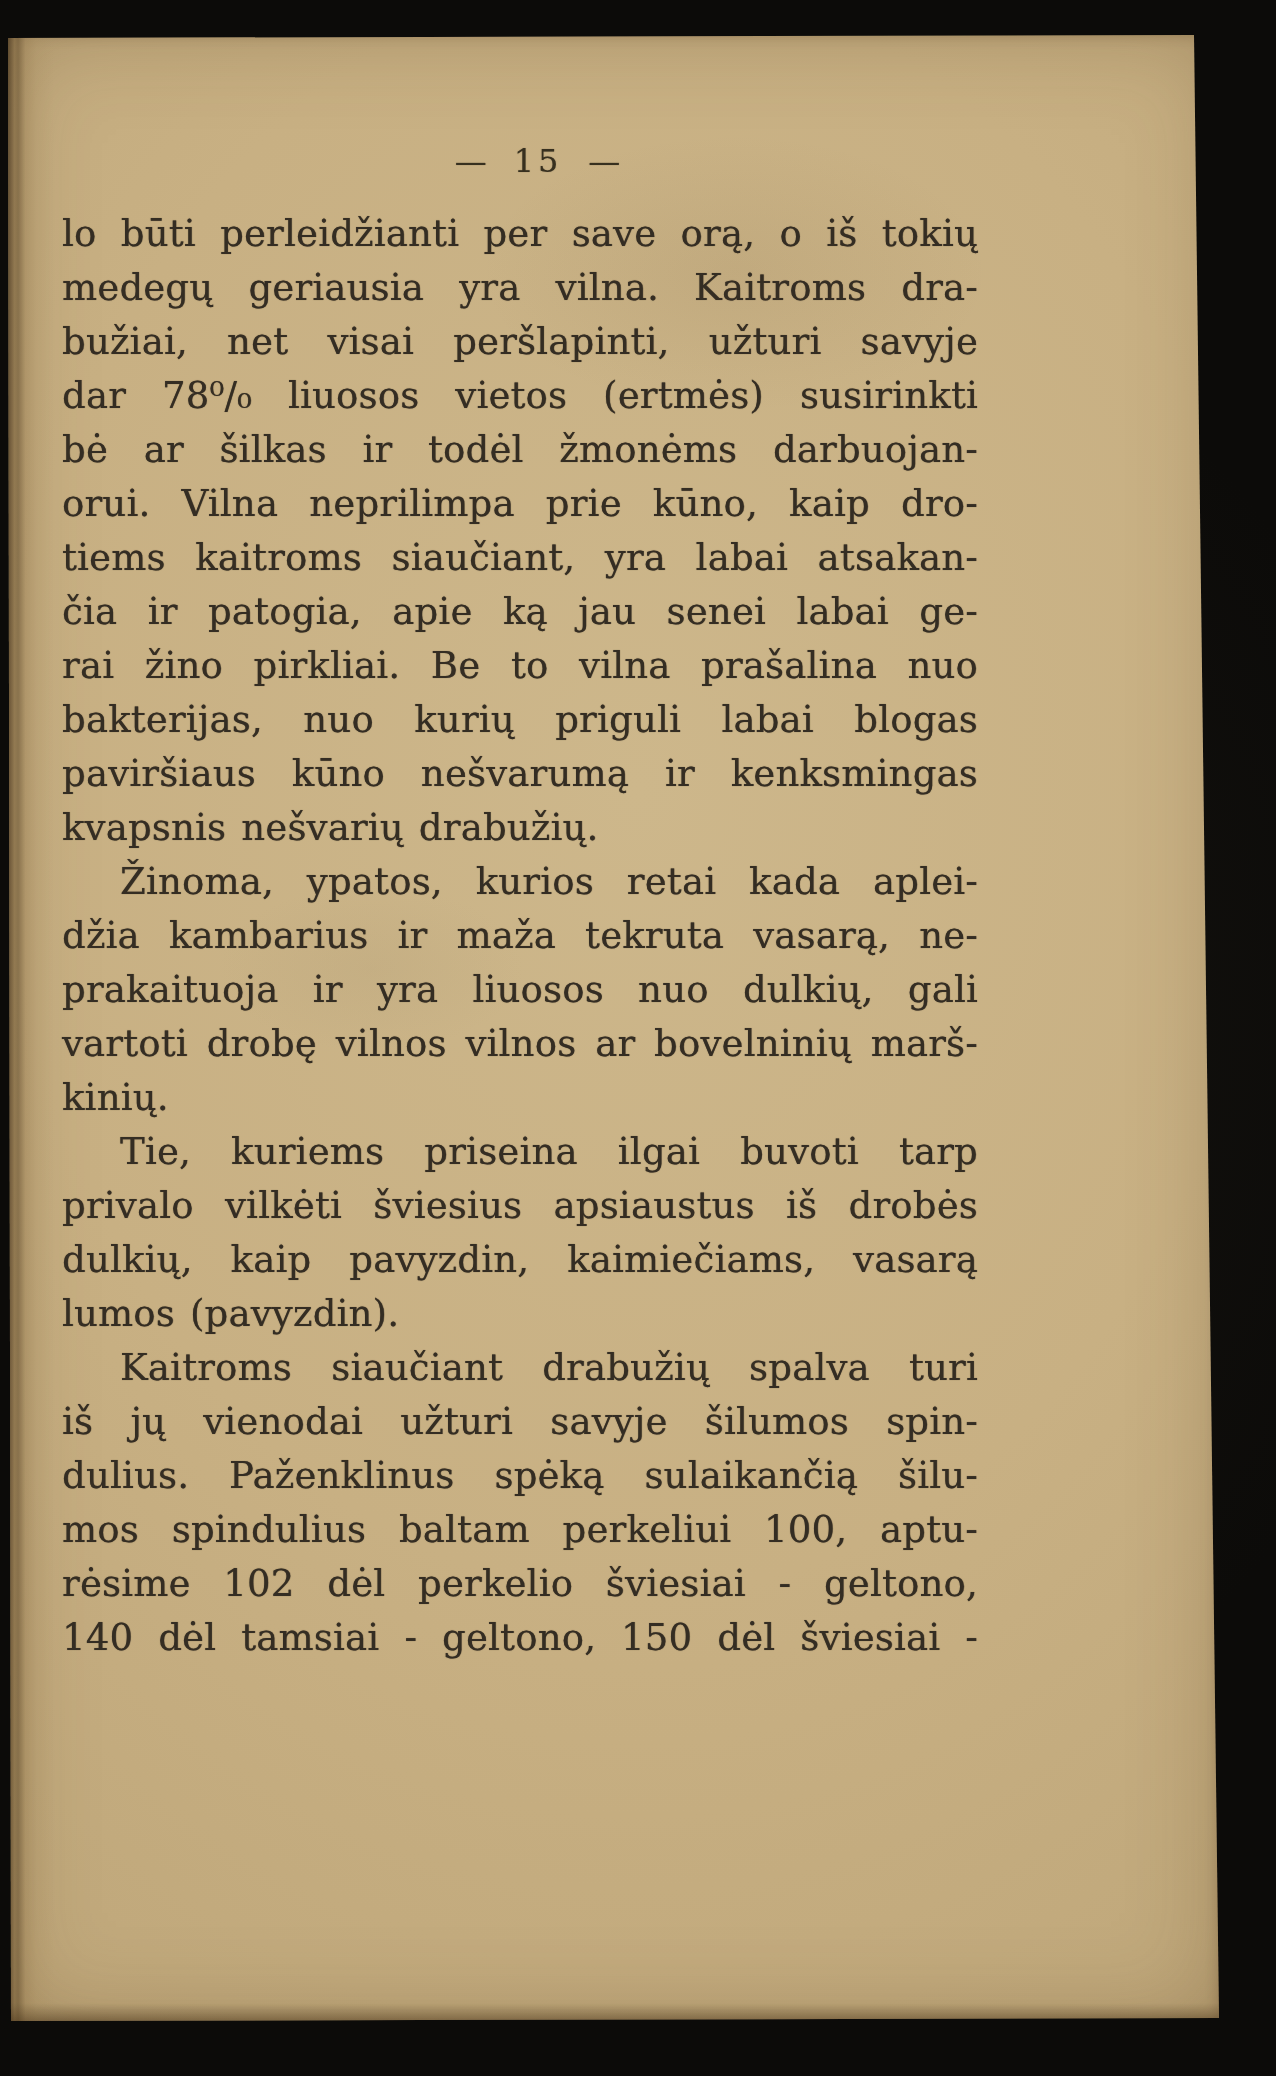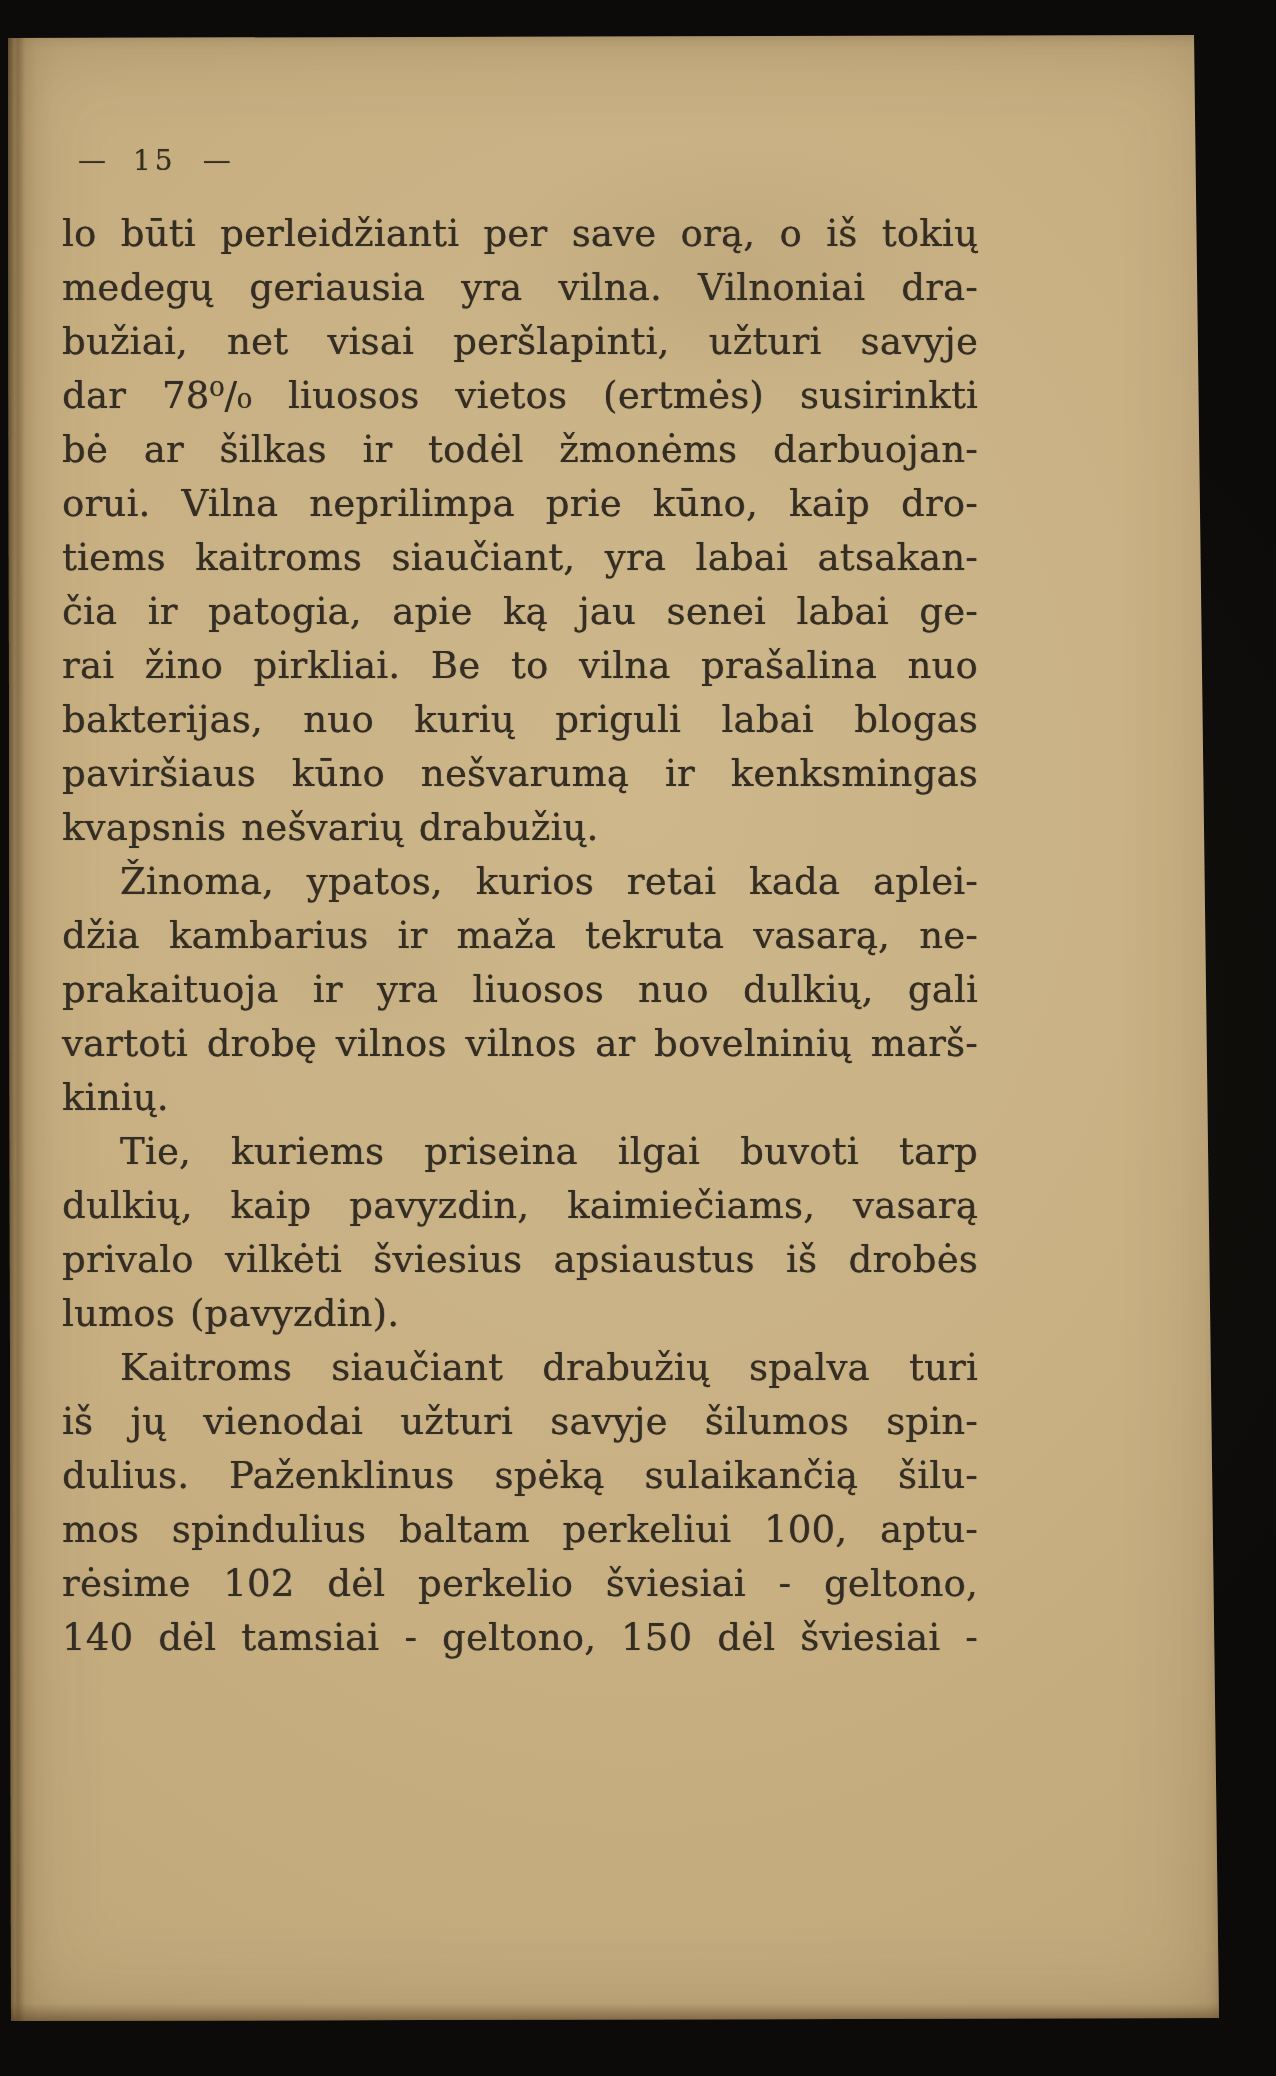--- a/index.html
+++ b/index.html
@@ -54,23 +54,24 @@
     right: 0;
     bottom: 0;
     height: 18px;
     background: linear-gradient(0deg, rgba(70,50,24,.40), rgba(70,50,24,0));
   }
   .page-header {
     position: absolute;
     top: 103px;
     left: 42px;
     width: 920px;
+    text-align: center;
     transform: translateX(28px);
     font-family: "DejaVu Serif", "Liberation Serif", serif;
-    font-size: 28px;
+    font-size: 32px;
     line-height: 46px;
     color: #37301f;
     letter-spacing: 1px;
     text-shadow: 0 0 1px rgba(46,38,28,.5);
   }
   .page-header .pnum {
     margin: 0 26px;
     letter-spacing: 4px;
   }
   .text-block {
@@ -102,39 +103,39 @@
   <div class="paper">
     <div class="paper-edge-left"></div>
     <div class="paper-edge-bottom"></div>
 
     <div class="page-header">
       <span>—</span><span class="pnum">15</span><span>—</span>
     </div>
 
     <div class="text-block" id="text-block">
         <div class="line">lo būti perleidžianti per save orą, o iš tokių</div>
-        <div class="line">medegų geriausia yra vilna. Vilnoniai dra-</div>
+        <div class="line">medegų geriausia yra vilna. Kaitroms dra-</div>
         <div class="line">bužiai, net visai peršlapinti, užturi savyje</div>
         <div class="line">dar 78⁰/₀ liuosos vietos (ertmės) susirinkti</div>
         <div class="line">bė ar šilkas ir todėl žmonėms darbuojan-</div>
         <div class="line">orui. Vilna neprilimpa prie kūno, kaip dro-</div>
         <div class="line">tiems kaitroms siaučiant, yra labai atsakan-</div>
         <div class="line">čia ir patogia, apie ką jau senei labai ge-</div>
         <div class="line">rai žino pirkliai. Be to vilna prašalina nuo</div>
         <div class="line">bakterijas, nuo kurių priguli labai blogas</div>
         <div class="line">paviršiaus kūno nešvarumą ir kenksmingas</div>
         <div class="line short">kvapsnis nešvarių drabužių.</div>
         <div class="line indent">Žinoma, ypatos, kurios retai kada aplei-</div>
         <div class="line">džia kambarius ir maža tekruta vasarą, ne-</div>
         <div class="line">prakaituoja ir yra liuosos nuo dulkių, gali</div>
         <div class="line">vartoti drobę vilnos vilnos ar bovelninių marš-</div>
         <div class="line short">kinių.</div>
         <div class="line indent">Tie, kuriems priseina ilgai buvoti tarp</div>
+        <div class="line">privalo vilkėti šviesius apsiaustus iš drobės</div>
         <div class="line">dulkių, kaip pavyzdin, kaimiečiams, vasarą</div>
-        <div class="line">privalo vilkėti šviesius apsiaustus iš drobės</div>
         <div class="line short">lumos (pavyzdin).</div>
         <div class="line indent">Kaitroms siaučiant drabužių spalva turi</div>
         <div class="line">iš jų vienodai užturi savyje šilumos spin-</div>
         <div class="line">dulius. Paženklinus spėką sulaikančią šilu-</div>
         <div class="line">mos spindulius baltam perkeliui 100, aptu-</div>
         <div class="line">rėsime 102 dėl perkelio šviesiai - geltono,</div>
         <div class="line">140 dėl tamsiai - geltono, 150 dėl šviesiai -</div>
       </div>
   </div>
 </div>

